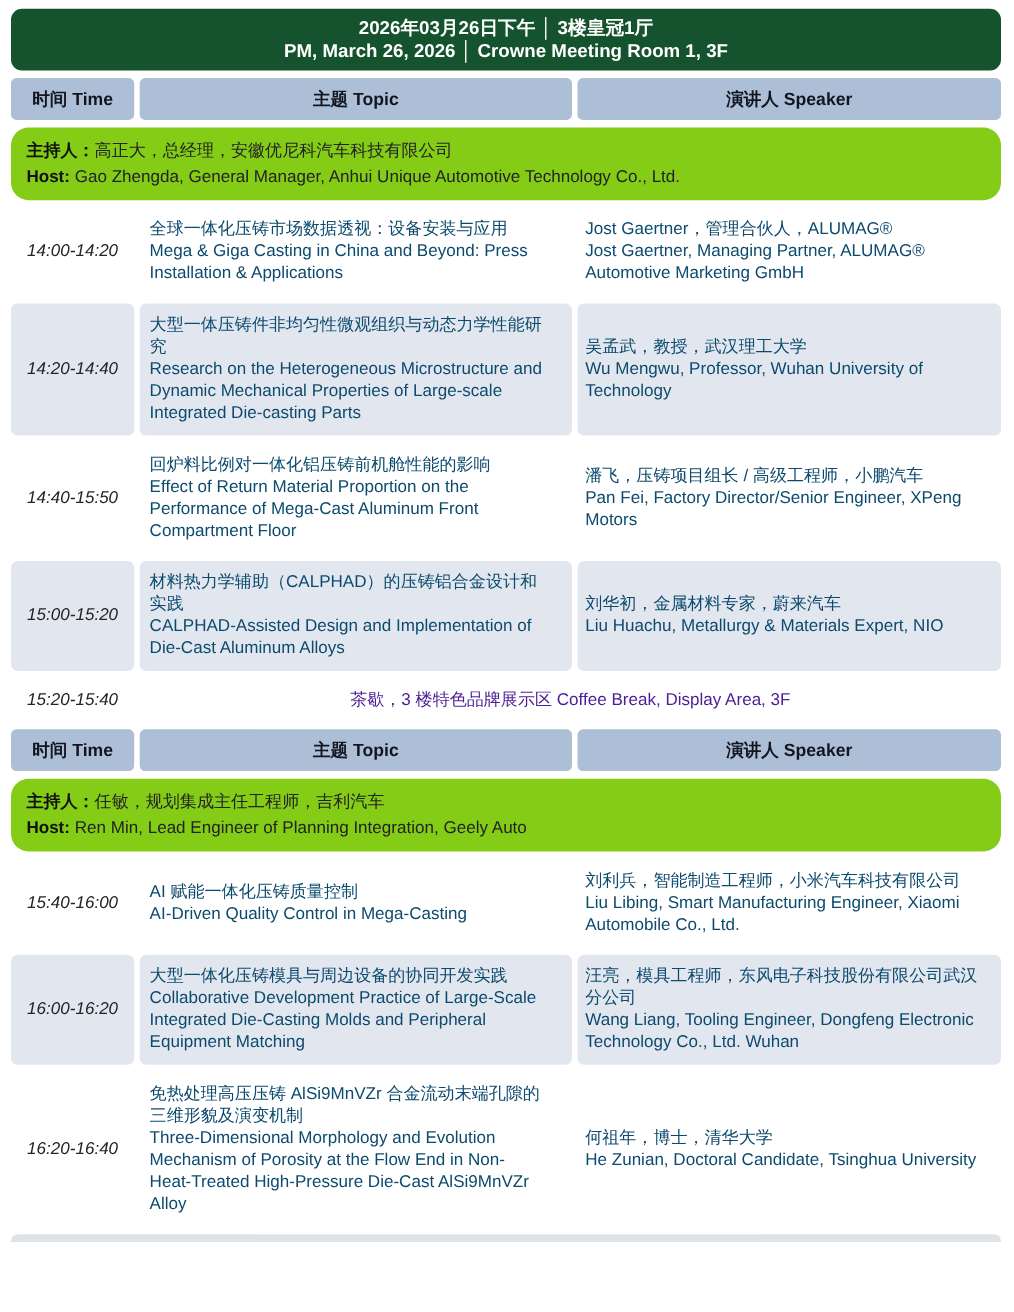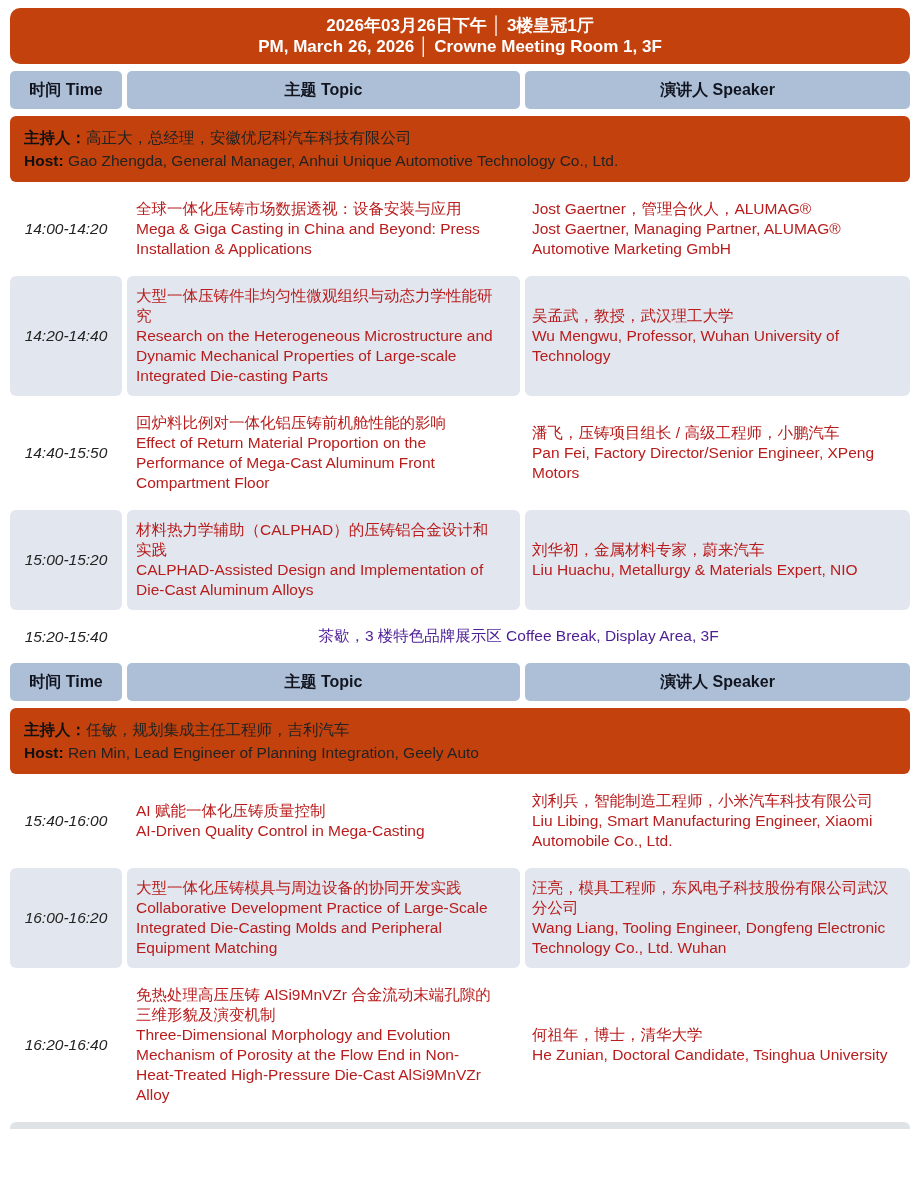--- a/index.html
+++ b/index.html
@@ -5,51 +5,51 @@
   html,body { margin:0; padding:0; }
   body {
     width:922px; height:1193px; background:#ffffff; overflow:hidden;
     font-family:"Liberation Sans","DejaVu Sans",sans-serif; color:#272727;
     -webkit-font-smoothing:antialiased;
   }
   .page { box-sizing:border-box; width:922px; padding:8px 12px 0 10px;
           display:flex; flex-direction:column; gap:7px; }
 
   
-  .banner { background:#c2410c; border-radius:10px; color:#ffffff; text-align:center;
+  .banner { background:#14532d; border-radius:10px; color:#ffffff; text-align:center;
             font-weight:bold; padding:7px 4px; }
   .banner div { font-size:17px; line-height:21px; }
 
   
   .subbar { background:#BAD434; border-radius:8px; height:33px; display:flex;
             align-items:center; font-weight:bold; color:#1e1f1a; }
   .subbar .sf-time { margin-left:13px; font-size:16.5px; }
   .subbar .sf-zh   { margin-left:20px; font-size:17px; }
   .subbar .sf-en   { margin-left:12px; font-size:15.5px; }
 
   
   .thead { display:grid; grid-template-columns:112px 393px 385px; column-gap:5px; }
   .th { background:#ACBFD6; border-radius:5px; height:38px; display:flex;
         align-items:center; justify-content:center; font-weight:bold;
         font-size:16px; color:#121520; }
 
   
-  .host { background:#c2410c; border-radius:6px; padding:10px 14px;
+  .host { background:#84cc16; border-radius:16px; padding:10px 14px;
           font-size:15.5px; line-height:23px; color:#232323; }
   .host .lbl { font-weight:bold; color:#111111; }
 
   
   .row { display:grid; grid-template-columns:112px 393px 385px; column-gap:5px; }
   .cell { border-radius:6px; display:flex; flex-direction:column; justify-content:center;
           box-sizing:border-box; }
   .row.lav .cell { background:#E2E7EF; }
   .time-cell { align-items:center; font-size:15.5px; color:#232323;font-style:italic; }
   .topic-cell { padding:10px 24px 10px 9px; }
   .speaker-cell { padding:10px 8px 10px 7px; }
-  .tline { font-size:15.5px; line-height:20px; color:#b91c1c; }
+  .tline { font-size:15.5px; line-height:20px; color:#0c4a6e; }
 
   
   .break-row { display:grid; grid-template-columns:112px 783px; column-gap:5px; }
   .break-row .cell { background:#ffffff; }
   .break-cell { align-items:center; justify-content:center; font-size:15.5px;
                 color:#4c1d95; padding:9px 0; }
 
   
   .partial { height:7px; background:#E0E3E6; border-radius:6px 6px 0 0; }
 </style>

